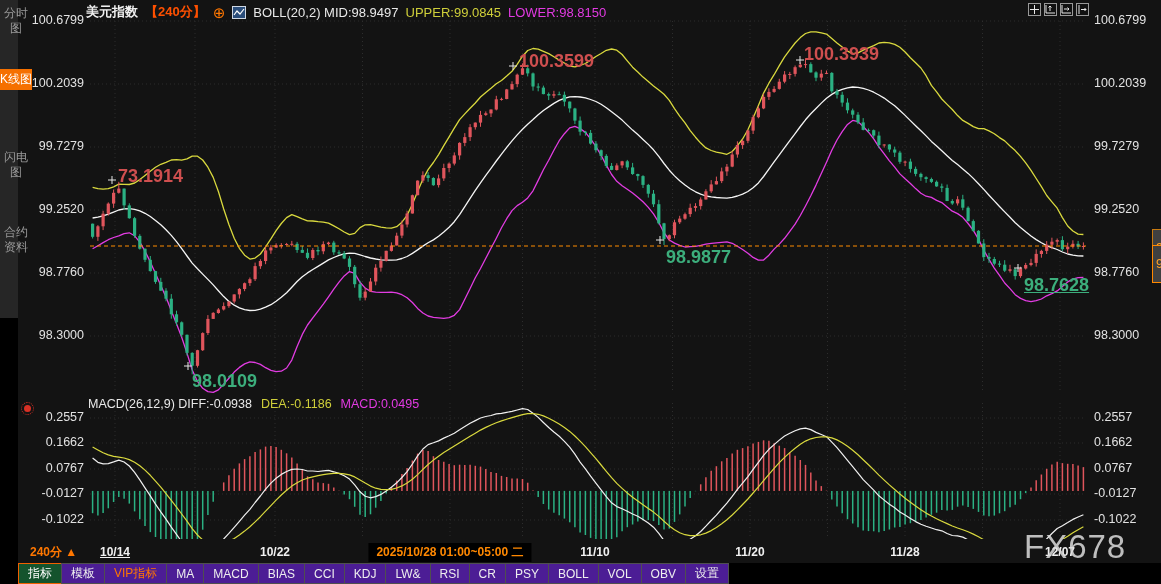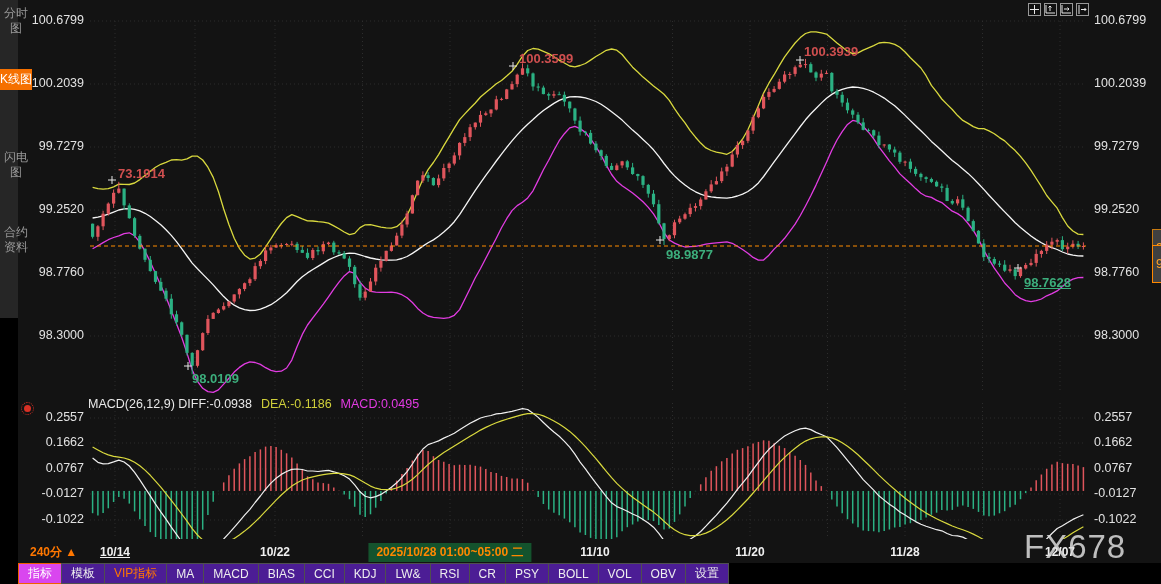--- a/index.html
+++ b/index.html
@@ -28,41 +28,41 @@
          display:flex;align-items:center;justify-content:center;cursor:pointer;}
   
   .axis-left{position:absolute;left:18px;top:0;width:68px;height:563px;z-index:4;}
   .axis-left .axis-lab{position:absolute;right:2px;font-size:12.5px;color:#e2e2e2;}
   .axis-right{position:absolute;left:1092px;top:0;width:69px;height:563px;z-index:4;}
   .axis-right .axis-lab{position:absolute;left:2px;font-size:12.5px;color:#e2e2e2;}
   .pbox{position:absolute;left:1152px;z-index:5;font-size:12.5px;line-height:14px;padding:11px 3px;
         border:1px solid #c87a10;color:#ffa126;background:#404040;}
   .pbox.cur{border-color:#ff8800;}
   
-  .ann{position:absolute;z-index:4;font-size:13px;font-weight:bold;white-space:nowrap;}
+  .ann{position:absolute;z-index:4;font-size:18px;font-weight:bold;white-space:nowrap;}
   .ann.red{color:#cf4f4f;}
   .ann.green{color:#3cae7c;}
   
   .macd-head{position:absolute;left:88px;top:397px;z-index:4;display:flex;gap:9px;font-size:12.5px;white-space:nowrap;}
   .mh-main{color:#e8e8e8;}
   .mh-dea{color:#cfcf3a;text-align:right;}
   .mh-macd{color:#e23ae2;}
   .sun{position:absolute;left:24px;top:405px;width:7px;height:7px;background:#d93025;border-radius:50%;
        outline:1px dotted #d93025;outline-offset:2px;z-index:4;}
   
   .timeline{position:absolute;left:18px;top:540px;right:0;height:23px;z-index:5;font-size:12px;font-weight:bold;}
   .tl-period{position:absolute;left:12px;top:4px;color:#ff7700;cursor:pointer;white-space:nowrap;}
   .tl-date{position:absolute;top:5px;transform:translateX(-50%);color:#f0f0f0;white-space:nowrap;}
-  .tl-date.hl{color:#ff8800;background:#14532d;padding:1px 8px;top:3px;}
+  .tl-date.hl{color:#ff8800;background:#000000;padding:1px 8px;top:3px;}
   
   .toolbar{position:absolute;left:0;top:563px;right:0;height:21px;background:#000;z-index:6;
            display:flex;padding-left:19px;align-items:stretch;box-sizing:border-box;}
   .tb{font-size:12px;color:#eee;border:1px solid #4f4f4f;margin-left:-1px;padding:0 9px;
       display:flex;align-items:center;background:#4c1d95;cursor:pointer;white-space:nowrap;}
-  .tb.active{background:#d946ef;color:#fff;border-color:#f06000;}
+  .tb.active{background:#14532d;color:#fff;border-color:#f06000;}
   .tb.vip{color:#ff7700;}
   .watermark{position:absolute;left:1024px;top:528px;z-index:8;font-size:33px;color:#dcdcdc;
              opacity:.85;letter-spacing:1px;font-weight:500;pointer-events:none;}
 </style>
 </head>
 <body>
 
 <div class="app">
   <svg id="chart-svg" width="1161" height="563">
       <defs>
@@ -709,20 +709,34 @@
     </svg>
 
   <div class="sidebar">
     <div class="side-strip"></div>
   <div class="side-item" style="top: 3px;">分时图</div>
       <div class="side-item active" style="top: 69px;">K线图</div>
       <div class="side-item" style="top: 147px;">闪电图</div>
       <div class="side-item" style="top: 222px;">合约资料</div>
     </div>
 
+  <div class="header">
+    <span class="h-symbol">美元指数</span>
+    <span class="h-period">【240分】</span>
+    <span class="h-add">⊕</span>
+    <span class="chart-ic">
+      <svg width="14" height="13">
+          <rect x="0.5" y="0.5" width="13" height="12" fill="#2a4d7a" stroke="#cfd8e3"></rect>
+      <polyline points="2,9 5,5 8,8 12,3" fill="none" stroke="#ffffff" stroke-width="1.2"></polyline>
+        </svg>
+    </span>
+    <span class="h-mid"><span>BOLL(20,2)</span> <span>MID:98.9497</span></span>
+    <span class="h-upper">UPPER:99.0845</span>
+    <span class="h-lower">LOWER:98.8150</span>
+  </div>
 
   <div class="top-icons">
       <div class="ticon">
         <svg width="11" height="11" stroke="#e8e8e8" stroke-width="1" fill="none">
           <line x1="5.5" y1="1" x2="5.5" y2="10"></line>
           <line x1="1" y1="5.5" x2="10" y2="5.5"></line>
         </svg>
       </div>
       <div class="ticon">
         <svg width="11" height="11" stroke="#e8e8e8" stroke-width="1" fill="none">

